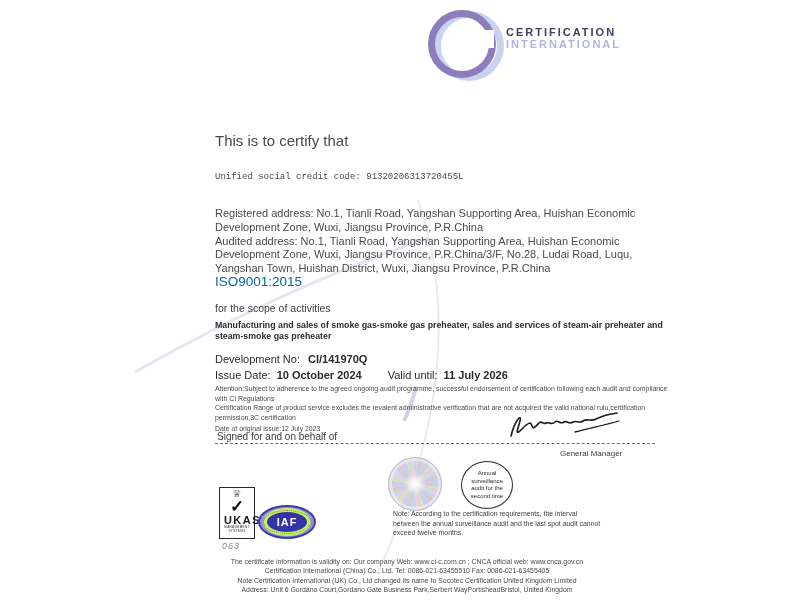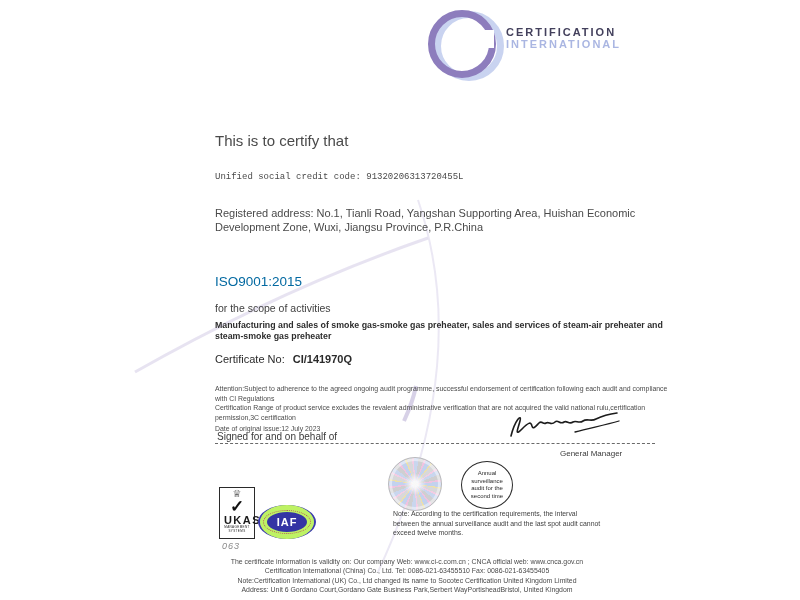--- a/index.html
+++ b/index.html
@@ -67,21 +67,21 @@
   .ukas-crown{font-size:10px;line-height:1;color:#1a1a1a;}
   .ukas-check{font-size:17px;line-height:.9;font-weight:bold;color:#111;}
   .ukas-word{font-size:11px;font-weight:bold;letter-spacing:1.5px;color:#1a1a1a;margin-top:0;padding-left:11px;}
   .ukas-sub{font-size:3px;letter-spacing:.4px;color:#1a1a1a;text-align:center;line-height:1.2;}
   .ukas-num{left:222px;top:541px;font-size:9px;color:#8a8a8a;letter-spacing:1px;font-style:italic;}
   .iaf{left:258px;top:505px;width:58px;height:34px;border-radius:50%;
     background:#8f93d6;border:2px solid #3c3cae;box-sizing:border-box;
     display:flex;align-items:center;justify-content:center;position:absolute;}
   .iaf-ring{position:absolute;left:3px;top:3px;right:3px;bottom:3px;border-radius:50%;
     border:1px dotted #b25858;}
-  .iaf-inner{width:40px;height:20px;border-radius:50%;background:#3434a4;border:7px solid #bef264;
+  .iaf-inner{width:40px;height:20px;border-radius:50%;background:#3434a4;border:4px solid #bef264;
     display:flex;align-items:center;justify-content:center;}
   .iaf-text{color:#fff;font-weight:bold;font-size:11px;letter-spacing:1px;}
 
   
   .footer{left:172px;top:557px;width:470px;text-align:center;font-size:6.9px;line-height:1.35;color:#4a4a4a;}
 </style>
 </head>
 <body>
 
 <div class="page">
@@ -105,28 +105,32 @@
         <div class="logo-line1">CERTIFICATION</div>
         <div class="logo-line2">INTERNATIONAL</div>
       </div>
     </div>
 
     <div class="abs certify">This is to certify that</div>
     <div class="abs credit">Unified social credit code: 91320206313720455L</div>
 
     <div class="abs addresses">
       <div>Registered address: No.1, Tianli Road, Yangshan Supporting Area, Huishan Economic Development Zone, Wuxi, Jiangsu Province, P.R.China</div>
+      <div>Audited address: No.1, Tianli Road, Yangshan Supporting Area, Huishan Economic Development Zone, Wuxi, Jiangsu Province, P.R.China/3/F, No.28, Ludai Road, Luqu, Yangshan Town, Huishan District, Wuxi, Jiangsu Province, P.R.China</div>
     </div>
 
     <div class="abs standard">ISO9001:2015</div>
     <div class="abs scope-intro">for the scope of activities</div>
     <div class="abs scope-text">Manufacturing and sales of smoke gas-smoke gas preheater, sales and services of steam-air preheater and steam-smoke gas preheater</div>
 
     <div class="abs certno-row">
-      <span>Certificate No:</span><b>CI/141970Q</b>
+      <span>Development No:</span><b>CI/141970Q</b>
+    </div>
+    <div class="abs date-row">
+      <span>Issue Date:</span><b>10 October 2024</b><span class="valid-label">Valid until:</span><b>11 July 2026</b>
     </div>
 
     <div class="abs attention">
       <div>Attention:Subject to adherence to the agreed ongoing audit programme, successful endorsement of certification following each audit and compliance with CI Regulations</div>
       <div>Certification Range of product service excludes the revalent administrative verification that are not acquired the valid national rulu,certification permission,3C certification</div>
       <div class="orig-issue">Date of original issue:12 July 2023</div>
     </div>
 
     <svg class="signature-svg" width="120" height="32" viewBox="0 0 120 32">
       <path d="M6 26 C 10 10, 17 3, 15 11 C 13 19, 9 27, 17 19 C 23 13, 26 11, 27 16 C 28 20, 31 16, 34 13 C 37 10, 38 15, 41 13 C 44 11, 46 16, 50 12 C 53 9, 55 15, 59 12 C 62 10, 64 15, 68 12 C 71 10, 74 14, 78 11 C 82 8, 86 12, 91 9 C 97 6, 104 4, 112 3" fill="none" stroke="#1c1c1c" stroke-width="1.6" stroke-linecap="round"></path>

